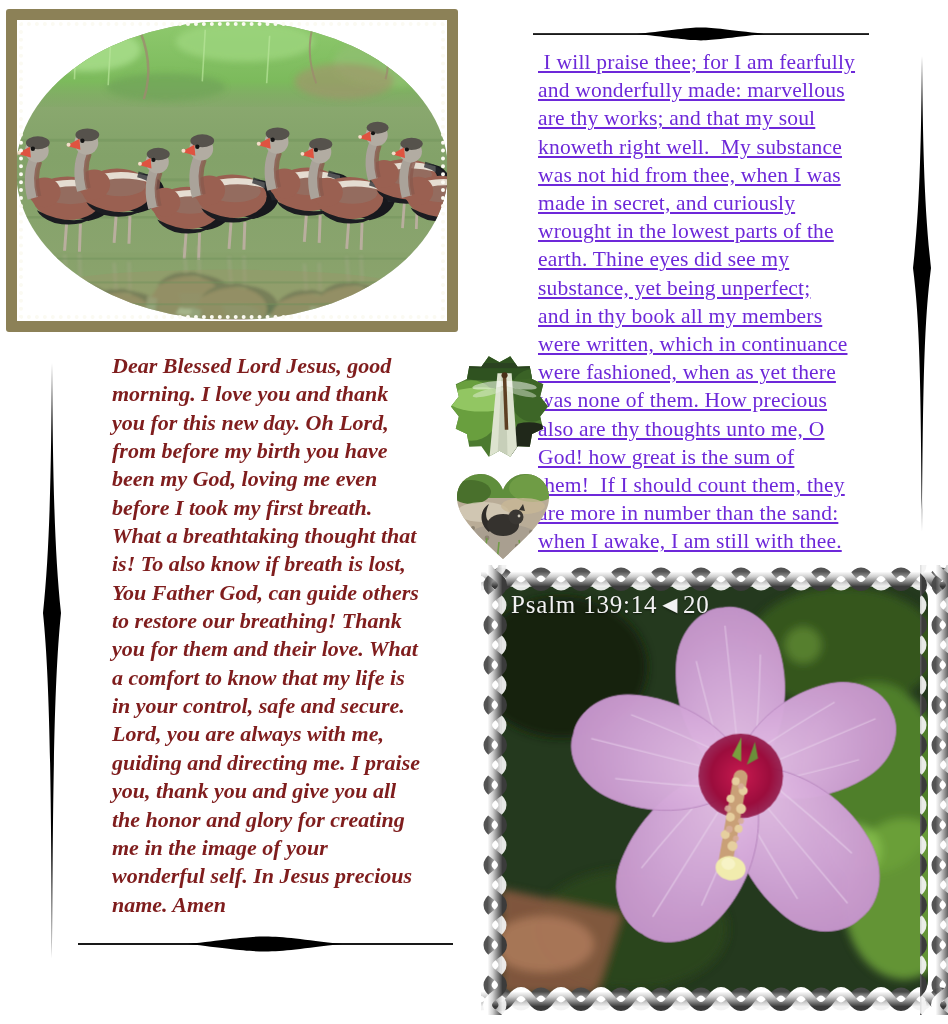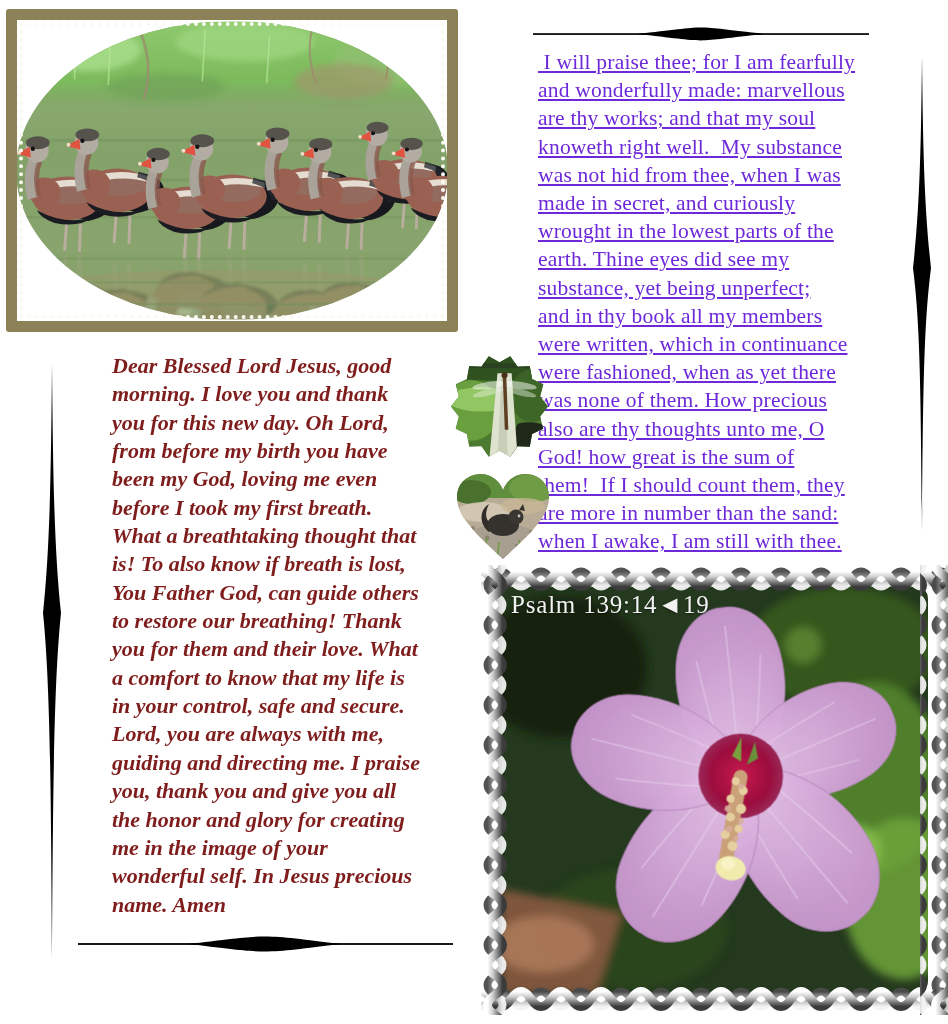--- a/index.html
+++ b/index.html
@@ -329,21 +329,21 @@
                 <circle cx="8" cy="44" r="3"></circle>
               <circle cx="-2" cy="54" r="3.4"></circle>
                 <circle cx="6" cy="62" r="3"></circle>
             </g>
             <ellipse cx="6" cy="92" rx="15" ry="12" fill="#f1ecae"></ellipse>
             <ellipse cx="3" cy="88" rx="7" ry="6" fill="#f7f3c6"></ellipse>
           </g>
         </g>
       </svg>
     </div>
-    <div class="abs psalm-caption">Psalm 139:14◄19</div>
+    <div class="abs psalm-caption">Psalm 139:14◄20</div>
     <div class="abs flower-ribbon">
       <svg viewBox="0 0 467 450" width="467" height="450">
         <defs>
           <linearGradient id="sgV" x1="0" y1="0" x2="0" y2="1">
             <stop offset="0" stop-color="#ffffff"></stop>
               <stop offset="0.35" stop-color="#cfcfcf"></stop>
             <stop offset="0.65" stop-color="#8a8a8a"></stop>
               <stop offset="1" stop-color="#3b3b3b"></stop>
           </linearGradient>
           <linearGradient id="sgV2" x1="0" y1="1" x2="0" y2="0">

